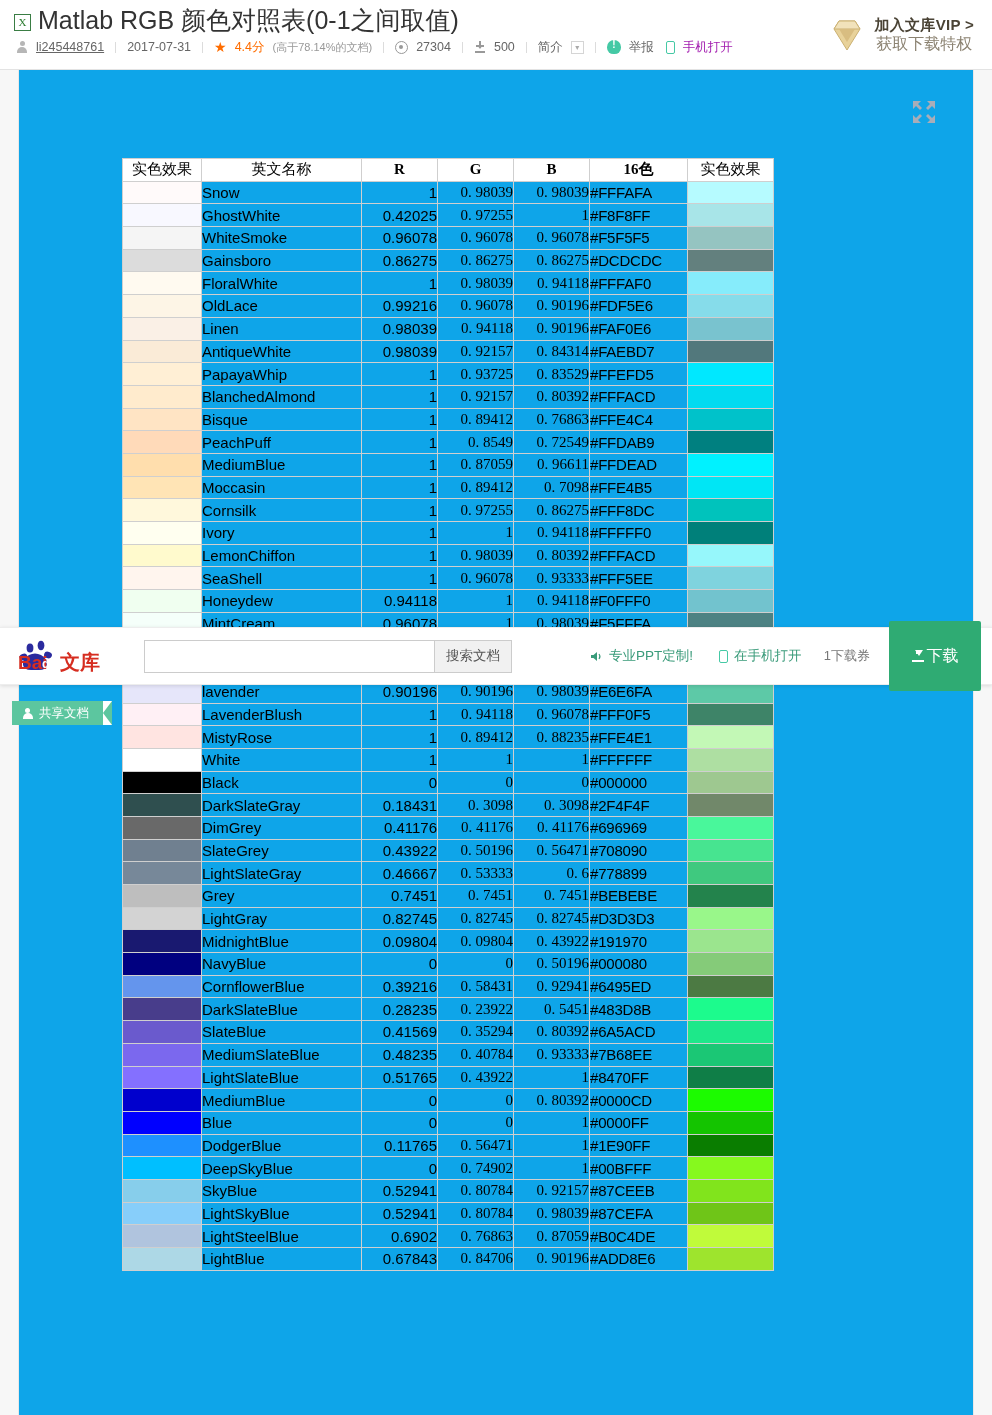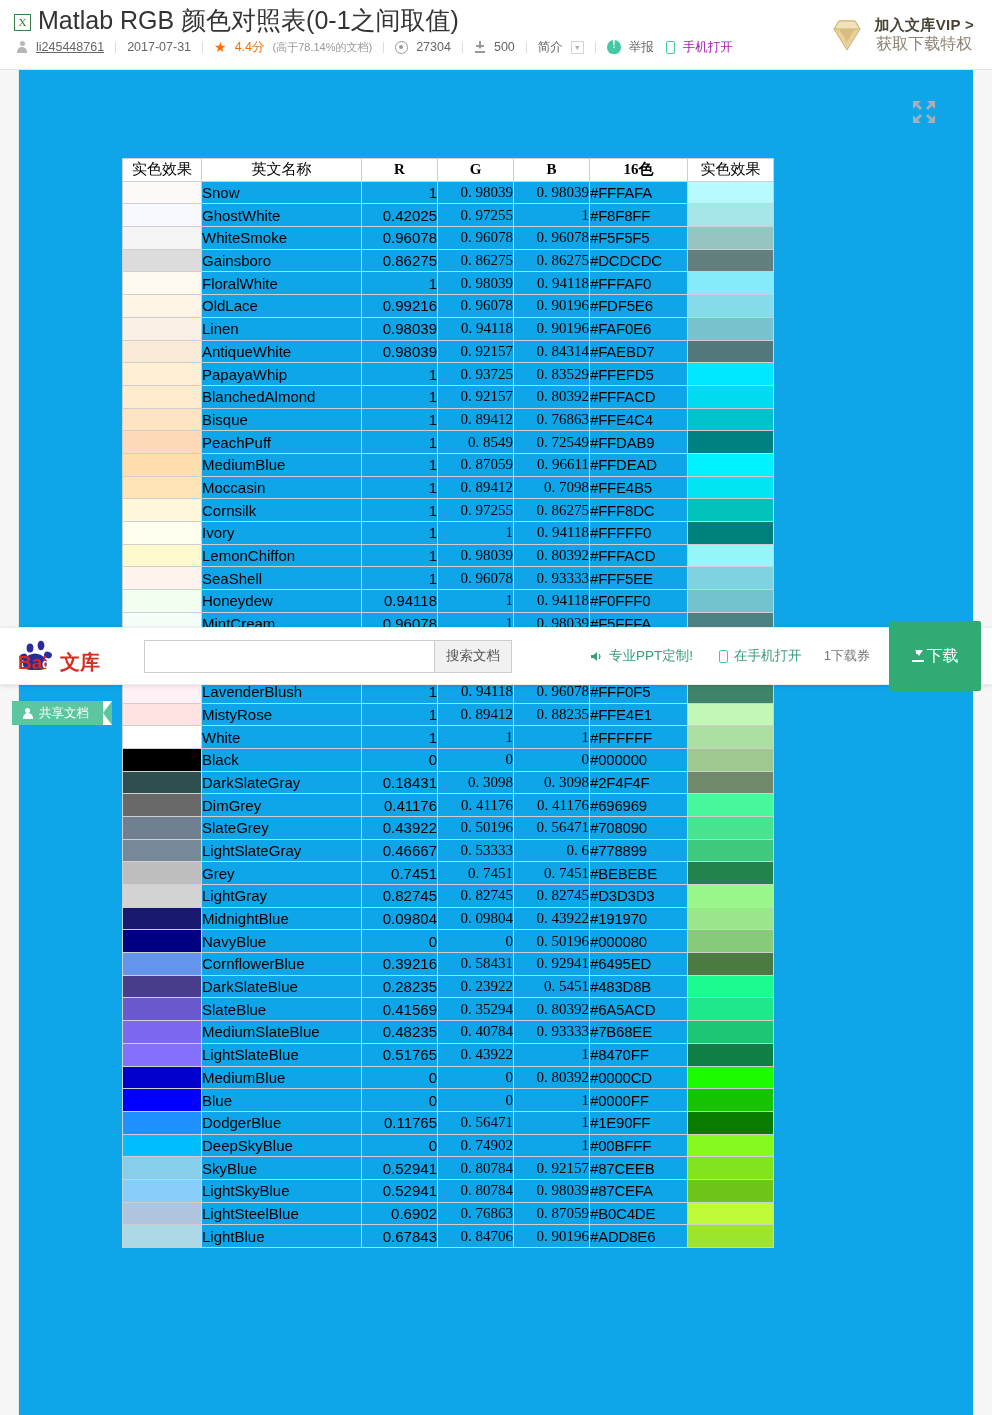--- a/index.html
+++ b/index.html
@@ -457,20 +457,29 @@
           <tr>
             <td class="swatch" style="background: rgb(240, 248, 255);"></td>
             <td class="name">AliceBlue</td>
             <td class="num">0.94118</td>
             <td class="num numg">0. 97255</td>
             <td class="num numb">1</td>
             <td class="hex">#F0F8FF</td>
             <td class="grad" style="background: rgb(99, 226, 187);"></td>
           </tr>
           <tr>
+            <td class="swatch" style="background: rgb(230, 230, 250);"></td>
+            <td class="name">lavender</td>
+            <td class="num">0.90196</td>
+            <td class="num numg">0. 90196</td>
+            <td class="num numb">0. 98039</td>
+            <td class="hex">#E6E6FA</td>
+            <td class="grad" style="background: rgb(93, 201, 167);"></td>
+          </tr>
+          <tr>
             <td class="swatch" style="background: rgb(255, 240, 245);"></td>
             <td class="name">LavenderBlush</td>
             <td class="num">1</td>
             <td class="num numg">0. 94118</td>
             <td class="num numb">0. 96078</td>
             <td class="hex">#FFF0F5</td>
             <td class="grad" style="background: rgb(62, 132, 104);"></td>
           </tr>
           <tr>
             <td class="swatch" style="background: rgb(255, 228, 225);"></td>

